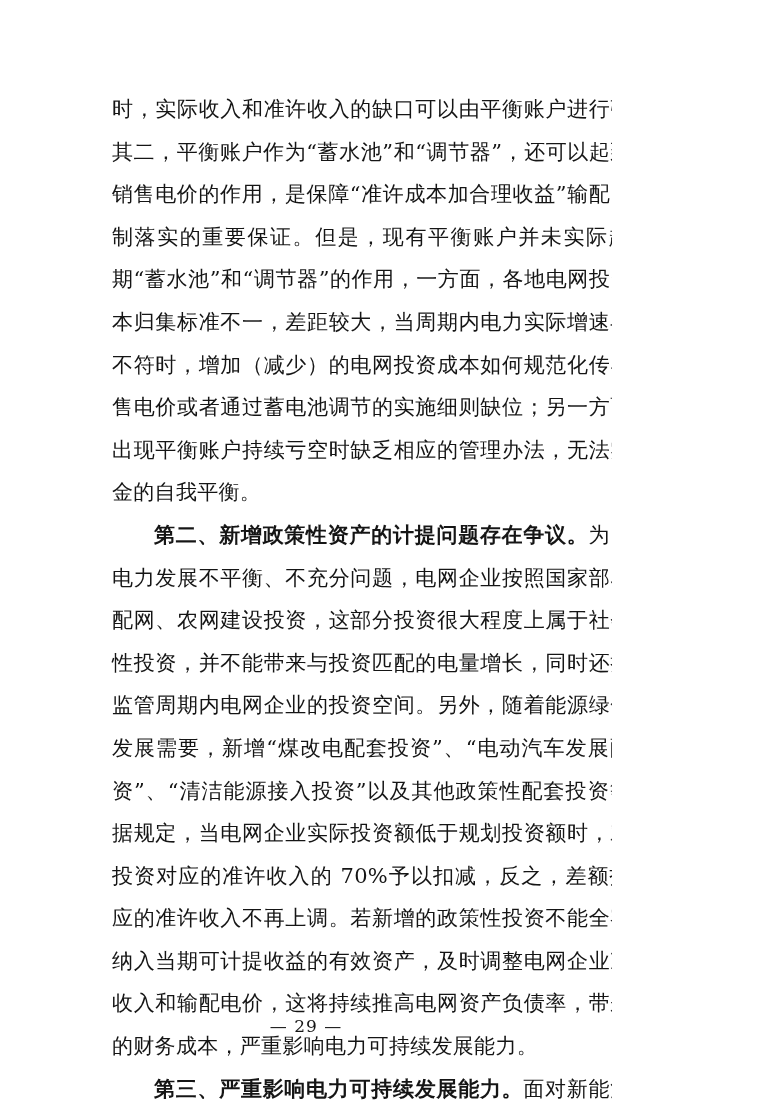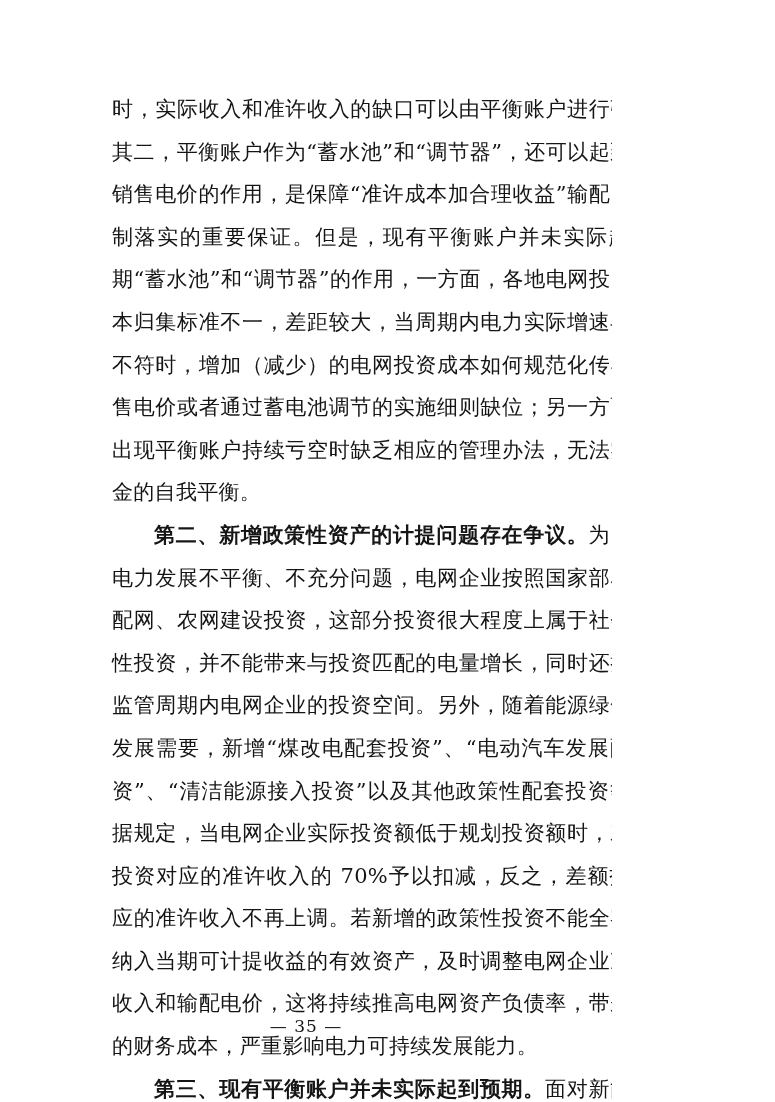--- a/index.html
+++ b/index.html
@@ -53,20 +53,20 @@
 </head>
 <body>
 
 <div class="page">
   <div class="text-block">
 
     <p class="para"><span class="lead"></span><span>时，实际收入和准许收入的缺口可以由平衡账户进行弥补；其二，平衡账户作为“蓄水池”和“调节器”，还可以起到稳定销售电价的作用，是保障“准许成本加合理收益”输配电价机制落实的重要保证。但是，现有平衡账户并未实际起到预期“蓄水池”和“调节器”的作用，一方面，各地电网投资的成本归集标准不一，差距较大，当周期内电力实际增速与预期不符时，增加（减少）的电网投资成本如何规范化传导到销售电价或者通过蓄电池调节的实施细则缺位；另一方面，当出现平衡账户持续亏空时缺乏相应的管理办法，无法实现资金的自我平衡。</span></p>
 
     <p class="para indent"><span class="lead">第二、新增政策性资产的计提问题存在争议。</span><span>为了解决电力发展不平衡、不充分问题，电网企业按照国家部署加大配网、农网建设投资，这部分投资很大程度上属于社会福利性投资，并不能带来与投资匹配的电量增长，同时还挤占了监管周期内电网企业的投资空间。另外，随着能源绿色转型发展需要，新增“煤改电配套投资”、“电动汽车发展配套投资”、“清洁能源接入投资”以及其他政策性配套投资等。根据规定，当电网企业实际投资额低于规划投资额时，对差额投资对应的准许收入的 70%予以扣减，反之，差额投资对应的准许收入不再上调。若新增的政策性投资不能全额及时纳入当期可计提收益的有效资产，及时调整电网企业准许总收入和输配电价，这将持续推高电网资产负债率，带来沉重的财务成本，严重影响电力可持续发展能力。</span></p>
 
-    <p class="para indent"><span class="lead">第三、现有平衡账户并未实际起到预期。</span><span>面对新能源上网电</span></p>
+    <p class="para indent"><span class="lead">第三、严重影响电力可持续发展能力。</span><span>面对新能源上网电</span></p>
 
   </div>
 
   <div class="footer">
-    <span>— 35 —</span>
+    <span>— 29 —</span>
   </div>
 </div>
 
 </body></html>

